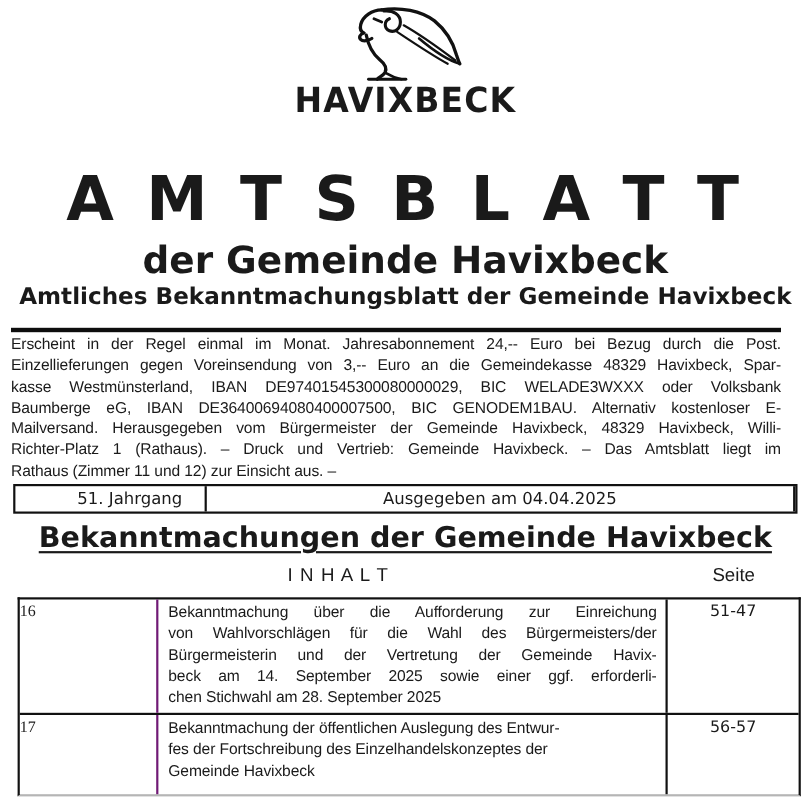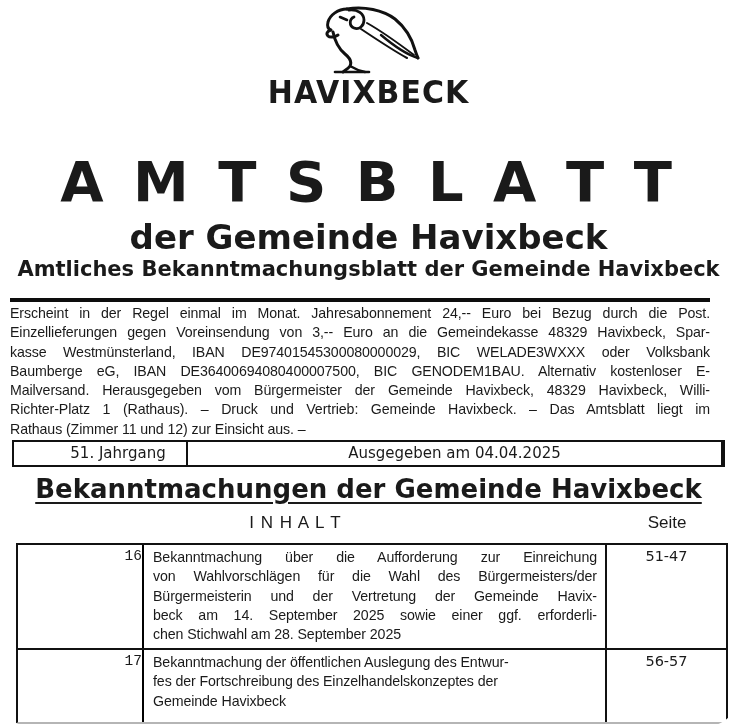--- a/index.html
+++ b/index.html
@@ -1,20 +1,19 @@
 <!DOCTYPE html>
 <html lang="de"><head>
 <meta charset="utf-8">
 <style>
   html,body{margin:0;padding:0;background:#ffffff;}
   .page{
     position:relative;width:737px;height:726px;overflow:hidden;
     background:#ffffff;color:#1a1a1a;
     font-family:"Liberation Sans",sans-serif;
-    border-radius:29px;
   }
   
   .logo-block{padding-top:6px;text-align:center;}
   .logo-block svg{display:block;margin:0 auto;}
   .wordmark{
     font-family:"DejaVu Sans",sans-serif;font-weight:bold;
     font-size:30px;line-height:34px;letter-spacing:1px;margin-top:1px;
     transform:scaleY(1.05);
   }
   
@@ -53,40 +52,40 @@
   .issue-cell-number{width:118px;}
   
   .section-heading{
     margin-top:9px;text-align:center;
     font-family:"DejaVu Sans",sans-serif;font-weight:bold;
     font-size:26px;line-height:26px;
     text-decoration:underline;text-decoration-thickness:2px;text-underline-offset:4px;
   }
   .inhalt-row{position:relative;margin-top:10px;height:22px;}
   .inhalt-label{
-    position:absolute;left:0;width:591px;text-align:center;
+    position:absolute;left:12px;width:591px;text-align:center;
     font-size:17px;line-height:22px;letter-spacing:1px;
   }
   .seite-label{
     position:absolute;left:607px;width:120px;text-align:center;
     font-size:17px;line-height:22px;
   }
   
   .toc-table{
     margin:9px 0 0 16px;width:712px;box-sizing:border-box;
     border:2px solid #111;border-bottom:2px solid #b5b5b5;
   }
   .toc-row{display:flex;align-items:stretch;}
   .toc-row + .toc-row{border-top:2px solid #111;}
   .toc-cell-no{
-    width:124px;flex:none;text-align:right;padding-top:3px;
-    font-family:Liberation Mono, monospace;font-size:14.5px;
+    width:124px;flex:none;text-align:left;padding-top:3px;
+    font-family:Liberation Serif, serif;font-size:14.5px;
   }
   .toc-cell-text{
-    flex:1;border-left:2px solid #000000;border-right:2px solid #111;
+    flex:1;border-left:2px solid #701a75;border-right:2px solid #111;
     padding:3px 8px 0 9px;font-size:14.2px;line-height:19.3px;letter-spacing:-0.1px;
   }
   .toc-row.justify .toc-cell-text .line{text-align:justify;}
   .toc-row.justify .toc-cell-text .line:not(:last-child){text-align-last:justify;}
   .toc-cell-pages{
     width:119px;flex:none;text-align:center;padding-top:3px;
     font-family:"DejaVu Sans",sans-serif;font-size:14.5px;
   }
   .row-16{height:103px;box-sizing:border-box;}
   .row-17{height:74px;box-sizing:border-box;}

